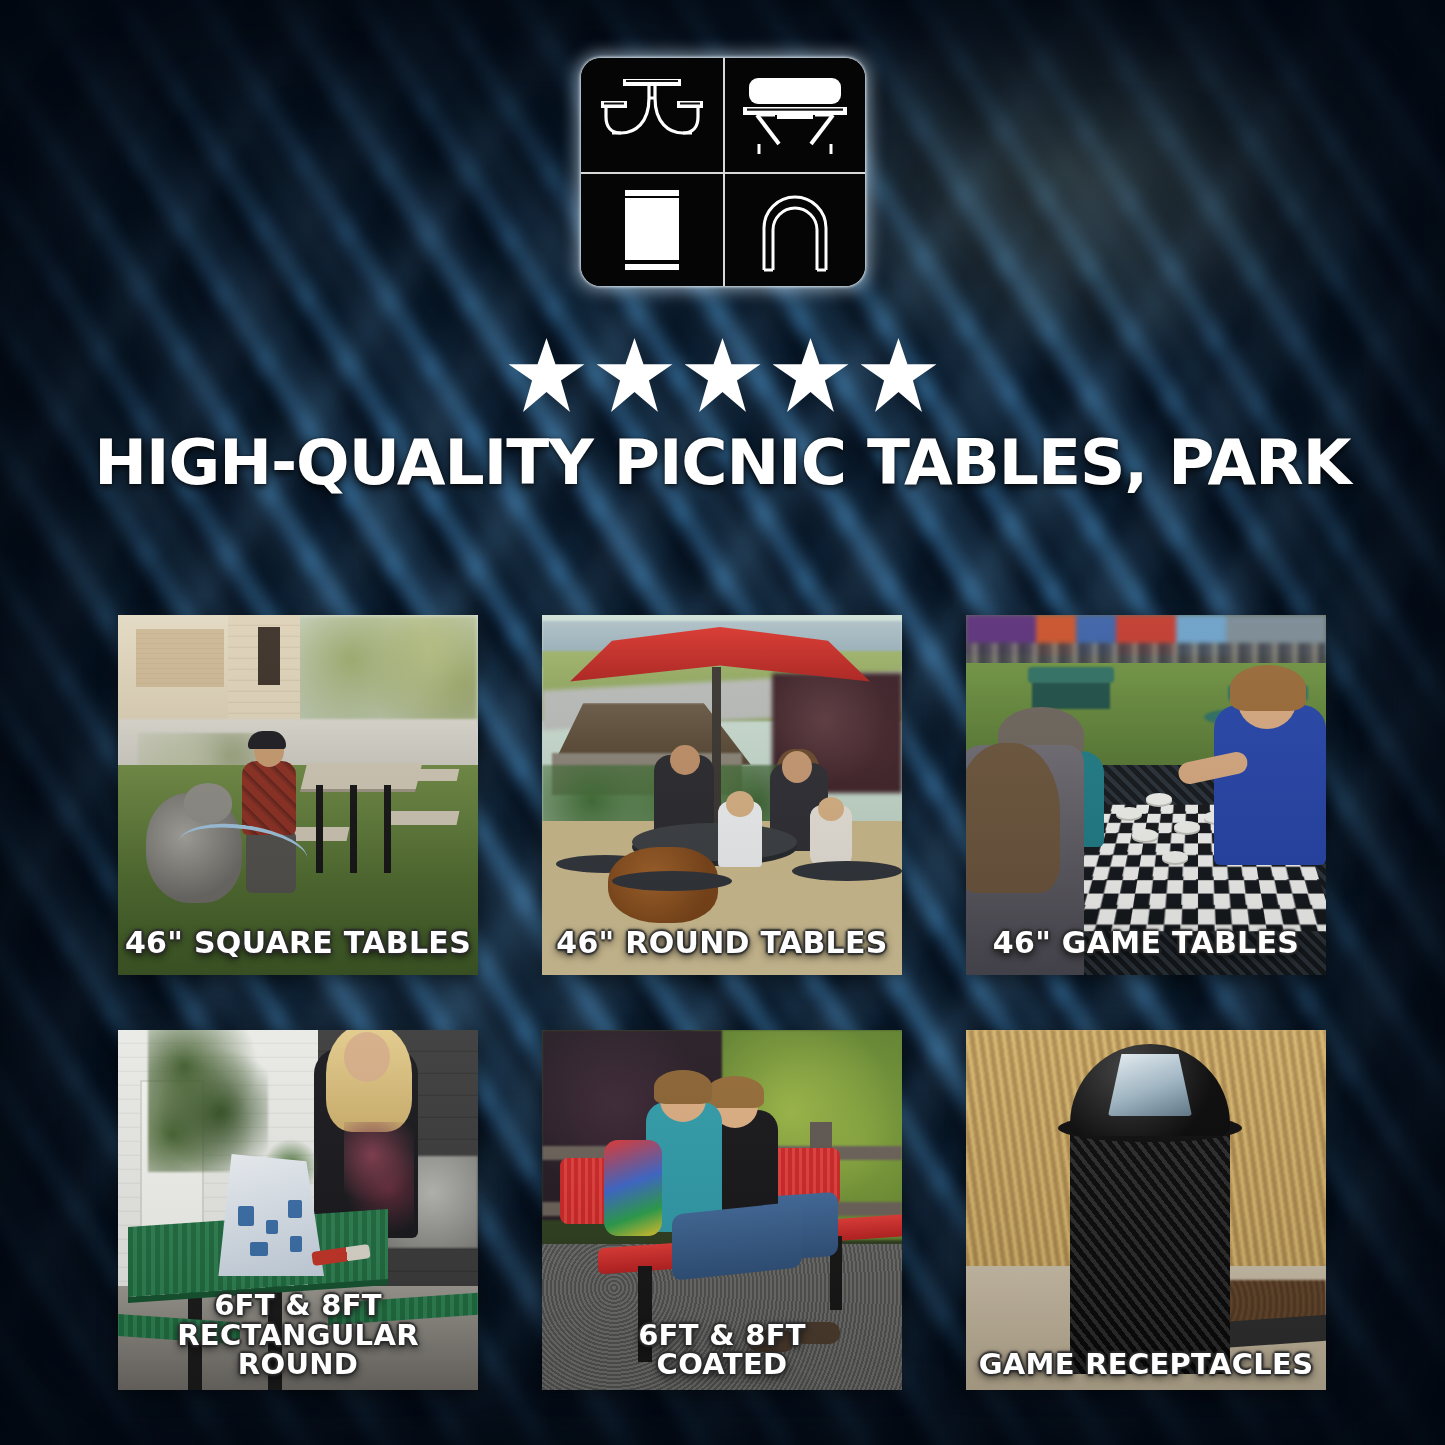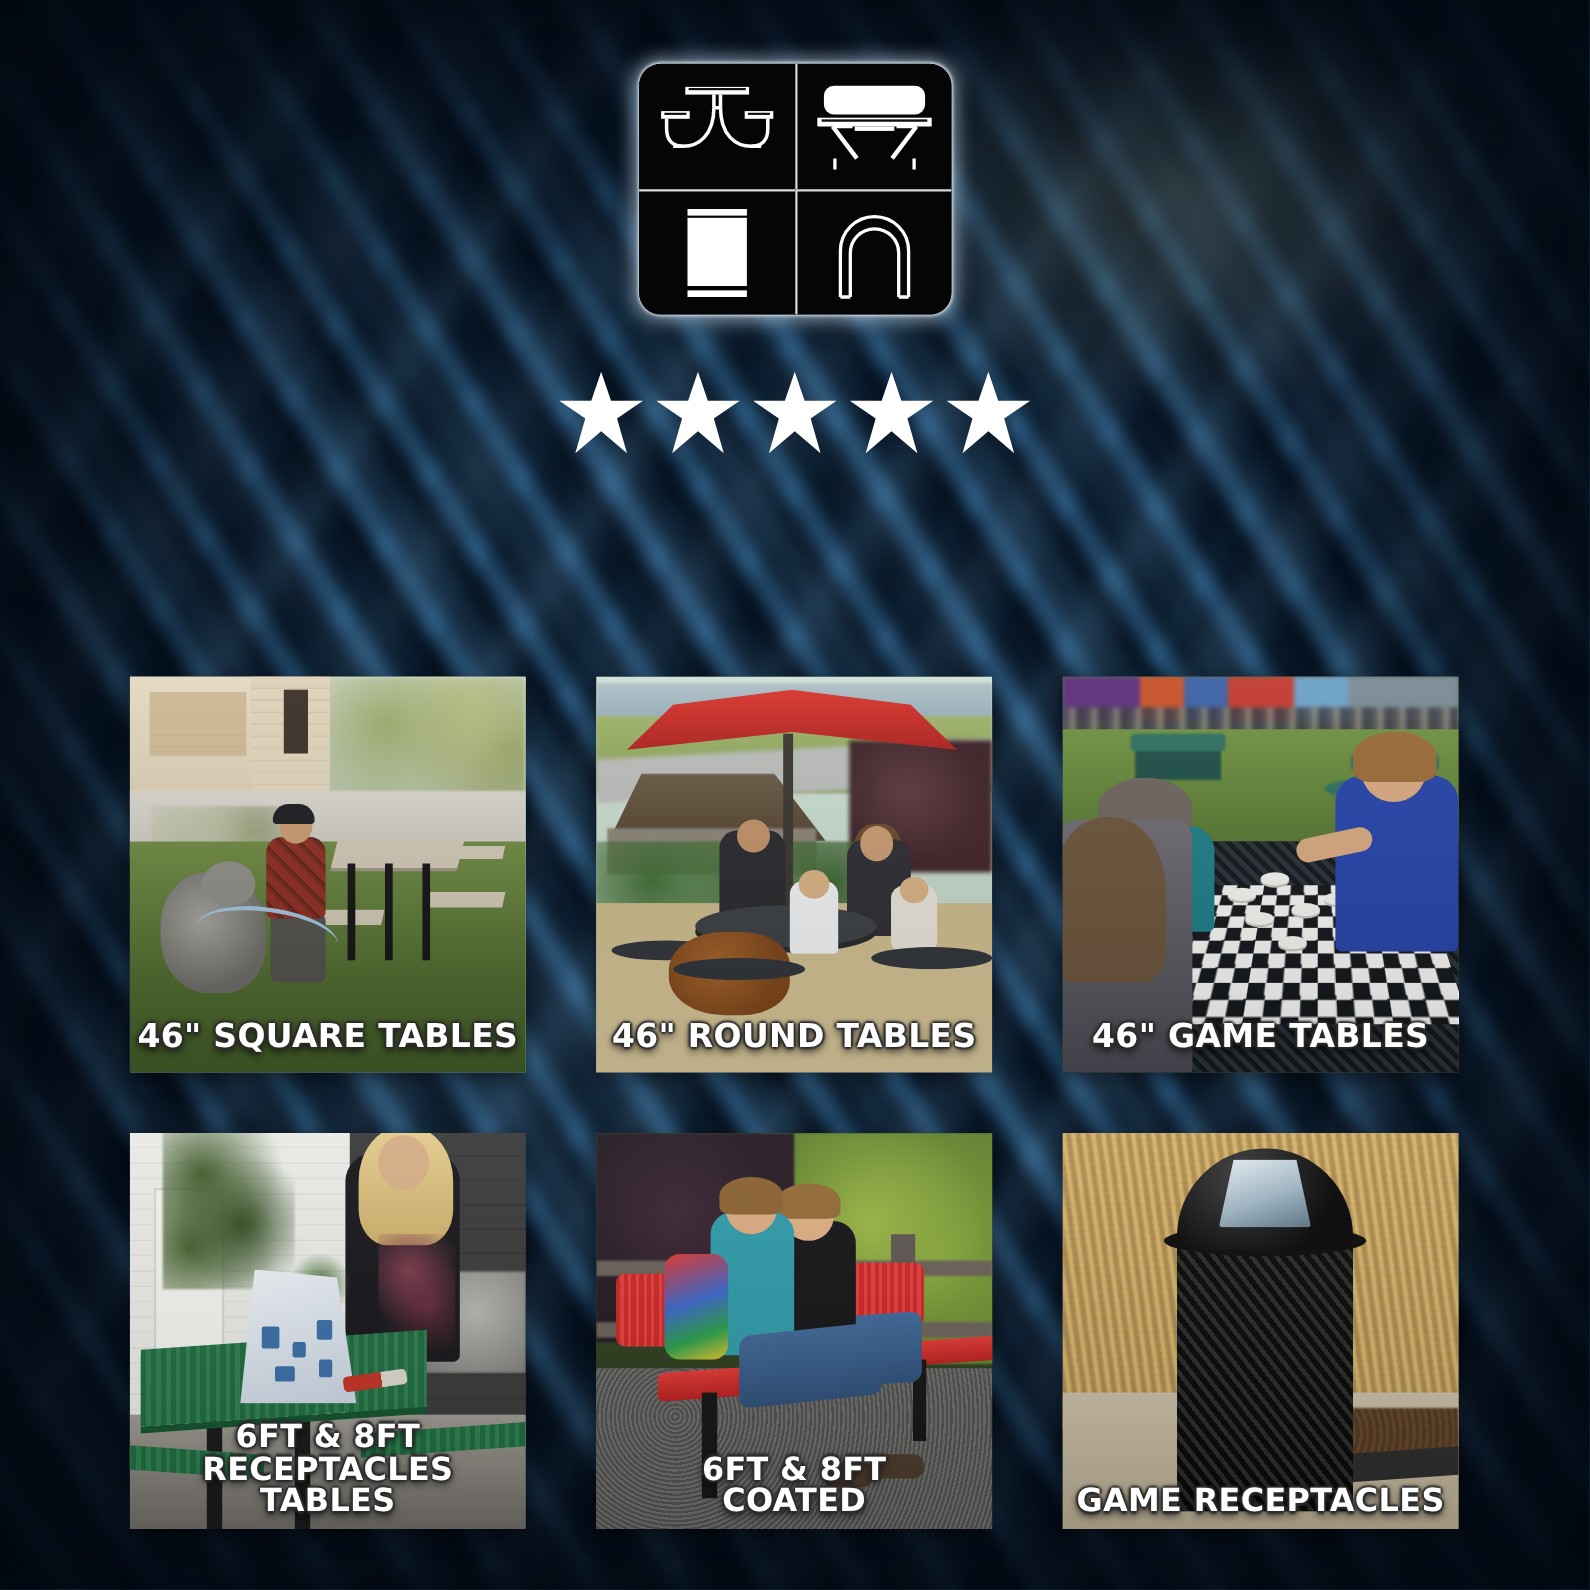--- a/index.html
+++ b/index.html
@@ -340,20 +340,21 @@
 
   <div class="stars">
     <div class="star"></div>
     <div class="star"></div>
     <div class="star"></div>
     <div class="star"></div>
     <div class="star"></div>
   </div>
 
   <div class="headline">
+    <div>HIGH-QUALITY PICNIC TABLES, PARK</div>
   </div>
 
   <div class="grid">
 
     <div class="tile">
       <div class="scene">
         <div class="sky t1-bgsky"></div>
         <div class="t1-trees blur2"></div>
         <div class="t1-house"></div>
           <div class="t1-garage"></div>
@@ -479,21 +480,21 @@
         <div class="t4-bagdot" style="left:120px;top:176px;width:16px;height:20px;"></div>
         <div class="t4-bagdot" style="left:148px;top:190px;width:12px;height:14px;"></div>
         <div class="t4-bagdot" style="left:170px;top:170px;width:14px;height:18px;"></div>
         <div class="t4-bagdot" style="left:132px;top:212px;width:18px;height:14px;"></div>
         <div class="t4-bagdot" style="left:172px;top:206px;width:12px;height:16px;"></div>
         <div class="t4-trow"></div>
         <div class="sheen"></div>
       </div>
       <div class="caption two">
         <span>6FT &amp; 8FT</span>
-        <span class="l2">RECEPTACLES TABLES</span>
+        <span class="l2">RECTANGULAR ROUND</span>
       </div>
     </div>
 
     <div class="tile">
       <div class="scene">
         <div class="sky t5-bg"></div>
         <div class="t5-lite blur1"></div>
         <div class="t5-dark blur1"></div>
         <div class="t5-fence1 blur1"></div>
           <div class="t5-fence2 blur1"></div>

